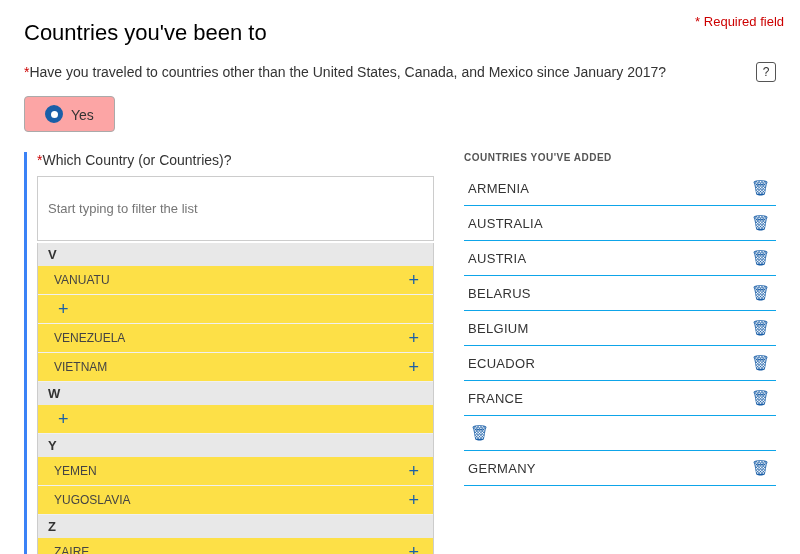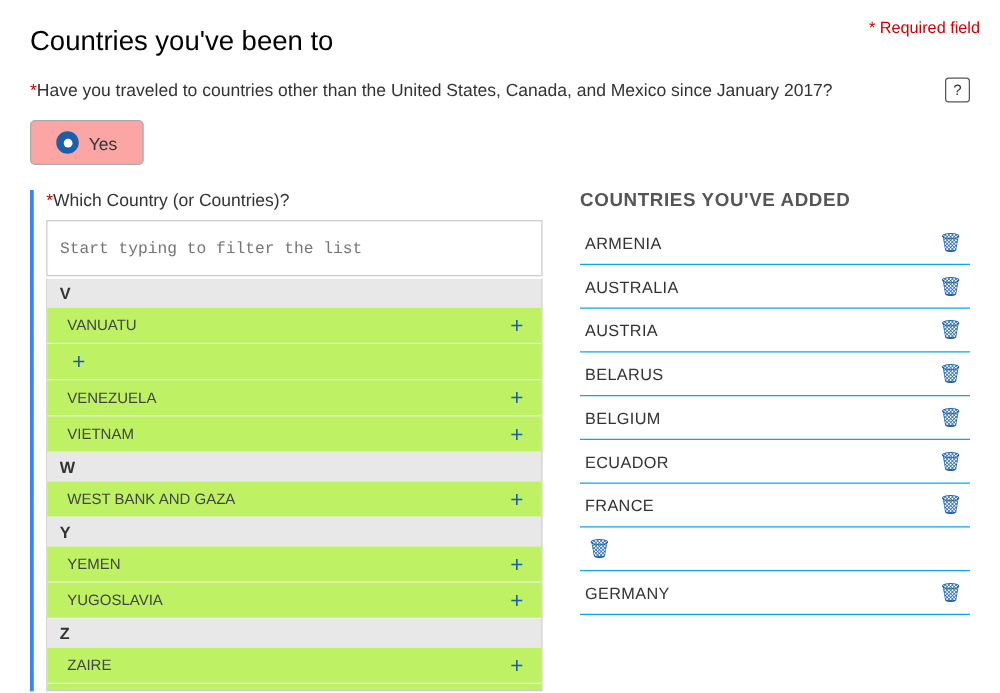--- a/index.html
+++ b/index.html
@@ -100,26 +100,25 @@
       padding-left: 10px;
     }
     .which-country-label {
       font-size: 14px;
       margin-bottom: 8px;
       color: #333;
     }
     .filter-input {
       width: 100%;
       border: 1px solid #ccc;
-      padding: 14px 10px;
+      padding: 24px 10px;
       font-size: 13px;
       color: #0f766e;
       margin-bottom: 2px;
       outline: none;
-      font-family: Liberation Mono, monospace;
     }
     .country-list {
       border: 1px solid #ccc;
       border-top: none;
       height: 330px;
       overflow-y: scroll;
       font-size: 13px;
     }
     .country-list::-webkit-scrollbar {
       width: 8px;
@@ -134,39 +133,39 @@
       font-weight: bold;
       font-size: 13px;
       color: #333;
     }
     .country-row {
       display: flex;
       align-items: center;
       justify-content: space-between;
       padding: 5px 10px 5px 16px;
       border-bottom: 1px solid #f0f0f0;
-      background: #bef264;
+      background: #fde047;
     }
     .country-name { font-size: 12px; color: #444; text-transform: uppercase; }
     .add-btn {
       background: none;
       border: none;
       color: #1a5fa8;
       font-size: 18px;
       cursor: pointer;
       padding: 0 4px;
       line-height: 1;
     }
 
     .right-panel {
       flex: 1;
       padding-left: 30px;
     }
     .added-header {
-      font-size: 15px;
+      font-size: 10px;
       font-weight: bold;
       color: #555;
       letter-spacing: 0.5px;
       margin-bottom: 8px;
       text-transform: uppercase;
     }
     .added-list { list-style: none; }
     .added-item {
       display: flex;
       align-items: center;
@@ -230,21 +229,20 @@
           <div class="country-row">
             <span class="country-name">VENEZUELA</span>
             <button class="add-btn">+</button>
           </div>
           <div class="country-row">
             <span class="country-name">VIETNAM</span>
             <button class="add-btn">+</button>
           </div>
           <div class="group-header">W</div>
           <div class="country-row">
-            <span class="country-name">WEST BANK AND GAZA</span>
             <button class="add-btn">+</button>
           </div>
           <div class="group-header">Y</div>
           <div class="country-row">
             <span class="country-name">YEMEN</span>
             <button class="add-btn">+</button>
           </div>
           <div class="country-row">
             <span class="country-name">YUGOSLAVIA</span>
             <button class="add-btn">+</button>

